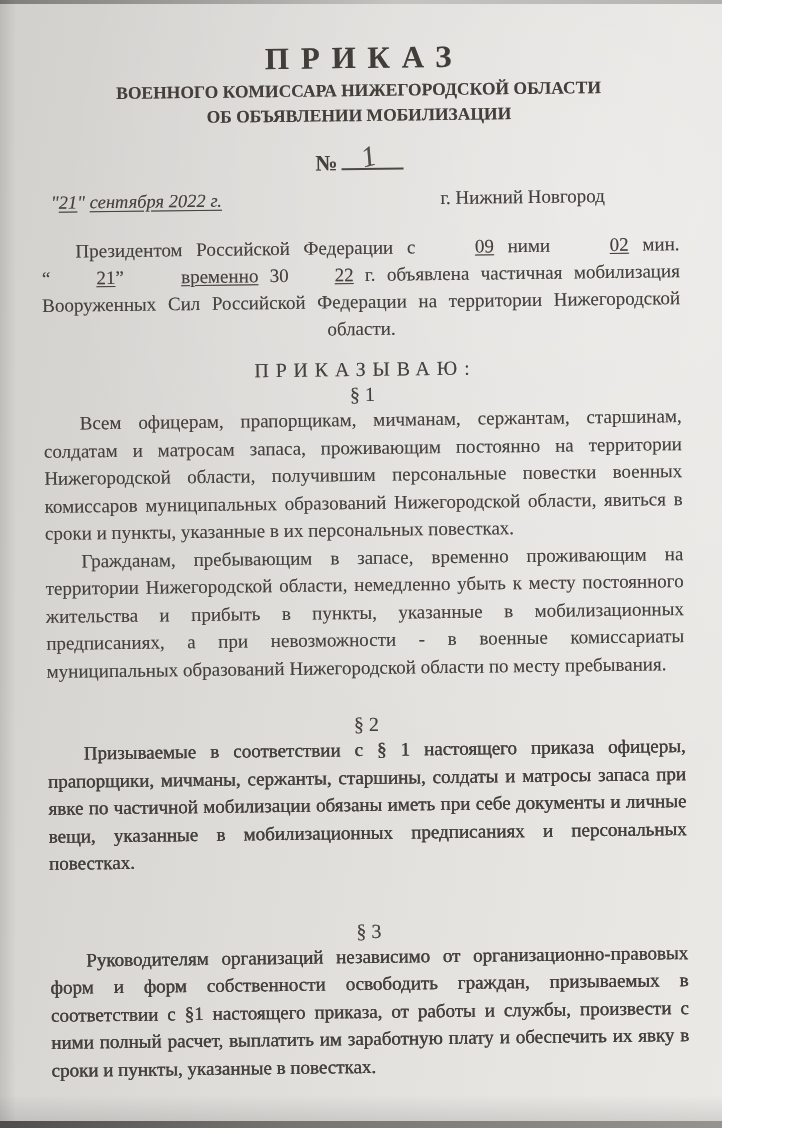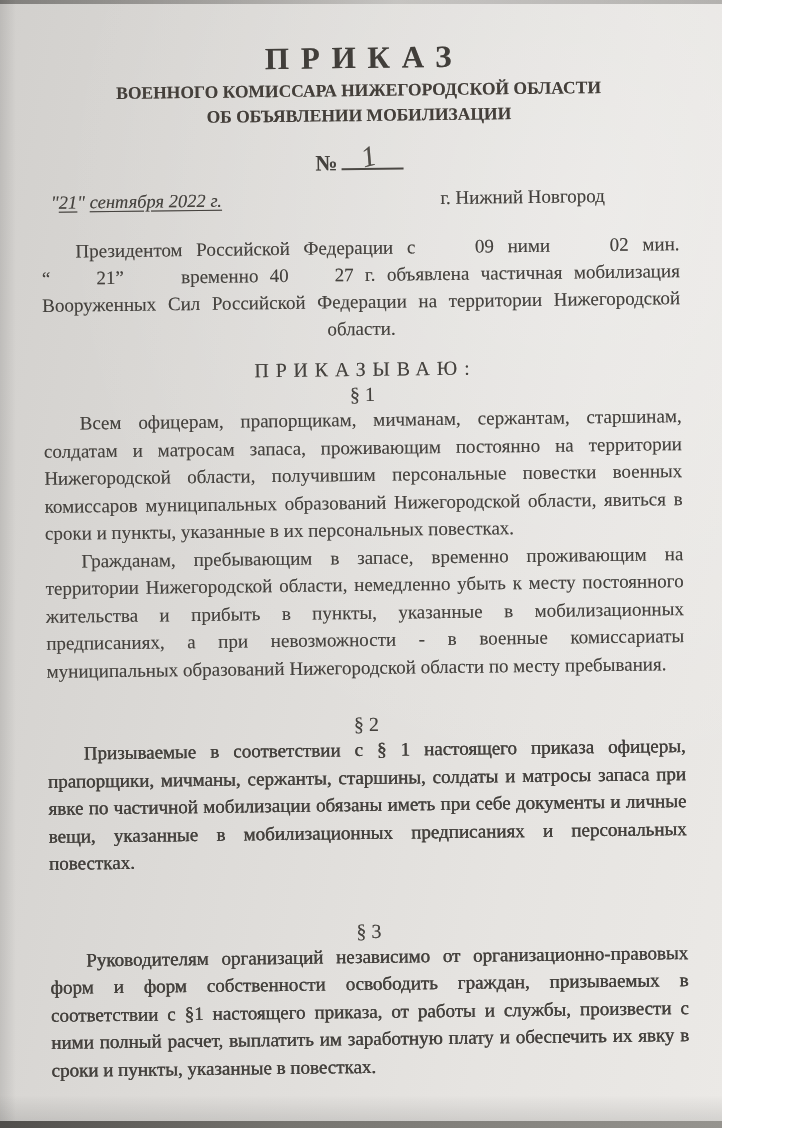--- a/index.html
+++ b/index.html
@@ -74,21 +74,21 @@
   }
   .date { font-style: italic; margin-left: 10px; }
   .date .u { text-decoration: underline; text-underline-offset: 3px; }
   .city { margin-right: 74px; font-size: 19px; }
   .preamble {
     margin: 24px 0 0;
     font-size: 19px; line-height: 27px;
     text-align: justify; text-align-last: center;
     text-indent: 34px;
   }
-  .preamble .u { text-underline-offset: 2px; margin-left: 46px; }
+  .preamble .u { text-decoration: underline; text-underline-offset: 2px; margin-left: 46px; }
   .order-word {
     margin-top: 16px; text-align: center;
     font-size: 20px; letter-spacing: 0.34em; text-indent: 0.34em;
   }
   .sec-heading {
     margin: 2px 0 0; text-align: center;
     font-size: 20px; font-weight: normal;
   }
   .sec-heading.gap-s2 { margin-top: 32px; }
   .sec-heading.gap-s3 { margin-top: 46px; }
@@ -115,21 +115,21 @@
     <div class="number-line">
       <span>№</span><span class="number-blank"><span class="number-value">1</span></span>
     </div>
 
     <div class="date-row">
       <span class="date"><span>"</span><span class="u">21</span><span>"</span>
         <span class="u">сентября 2022 г.</span></span>
       <span class="city">г. Нижний Новгород</span>
     </div>
 
-    <p class="preamble"><span>Президентом Российской Федерации с </span><span class="u">09</span><span> ними </span><span class="u">02</span><span> мин. “</span><span class="u">21</span><span>” </span><span class="u">временно</span><span> 40</span><span class="u">27</span><span> г. объявлена частичная мобилизация Вооруженных Сил Российской Федерации на территории Нижегородской области.</span></p>
+    <p class="preamble"><span>Президентом Российской Федерации с </span><span class="u">09</span><span> ними </span><span class="u">02</span><span> мин. “</span><span class="u">21</span><span>” </span><span class="u">временно</span><span> 30</span><span class="u">22</span><span> г. объявлена частичная мобилизация Вооруженных Сил Российской Федерации на территории Нижегородской области.</span></p>
 
     <div class="order-word">ПРИКАЗЫВАЮ:</div>
 
     <h2 class="sec-heading">§ 1</h2>
     <p class="para">Всем офицерам, прапорщикам, мичманам, сержантам, старшинам, солдатам и матросам запаса, проживающим постоянно на территории Нижегородской области, получившим персональные повестки военных комиссаров муниципальных образований Нижегородской области, явиться в сроки и пункты, указанные в их персональных повестках.</p>
     <p class="para">Гражданам, пребывающим в запасе, временно проживающим на территории Нижегородской области, немедленно убыть к месту постоянного жительства и прибыть в пункты, указанные в мобилизационных предписаниях, а при невозможности - в военные комиссариаты муниципальных образований Нижегородской области по месту пребывания.</p>
 
     <h2 class="sec-heading gap-s2">§ 2</h2>
     <p class="para thick">Призываемые в соответствии с § 1 настоящего приказа офицеры, прапорщики, мичманы, сержанты, старшины, солдаты и матросы запаса при явке по частичной мобилизации обязаны иметь при себе документы и личные вещи, указанные в мобилизационных предписаниях и персональных повестках.</p>
 

